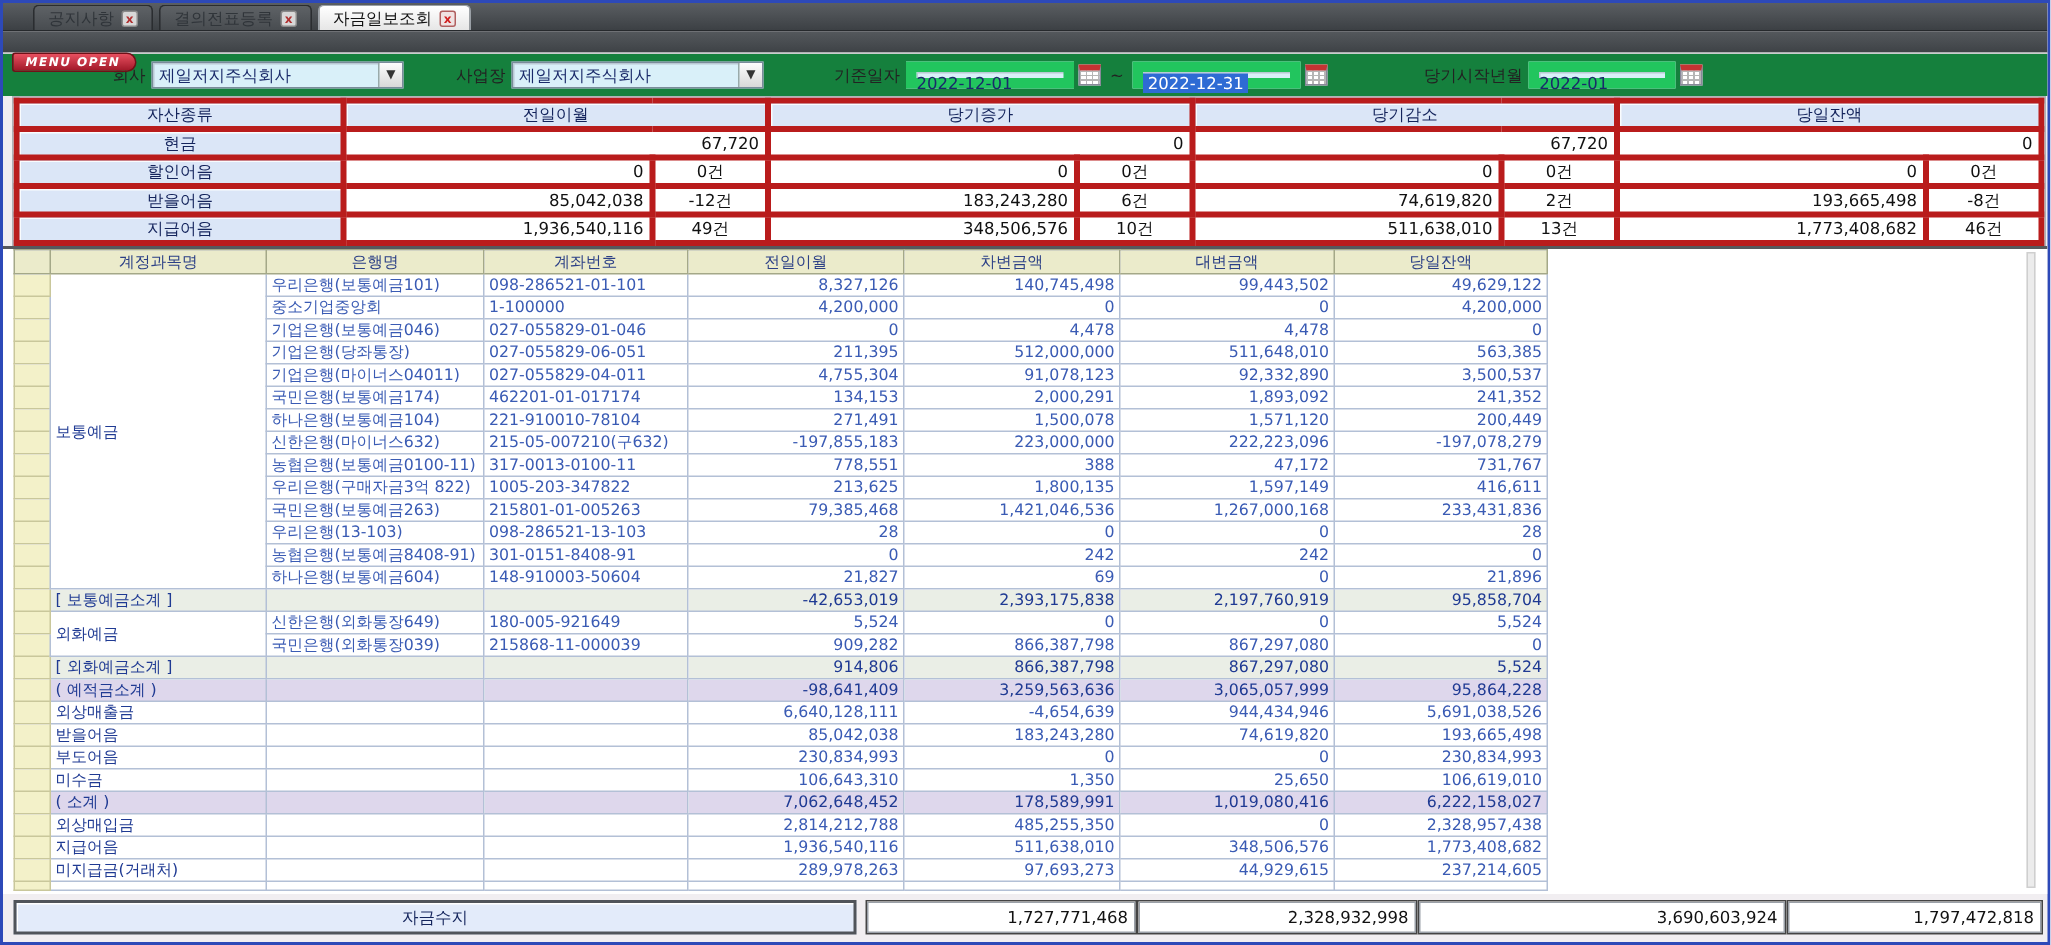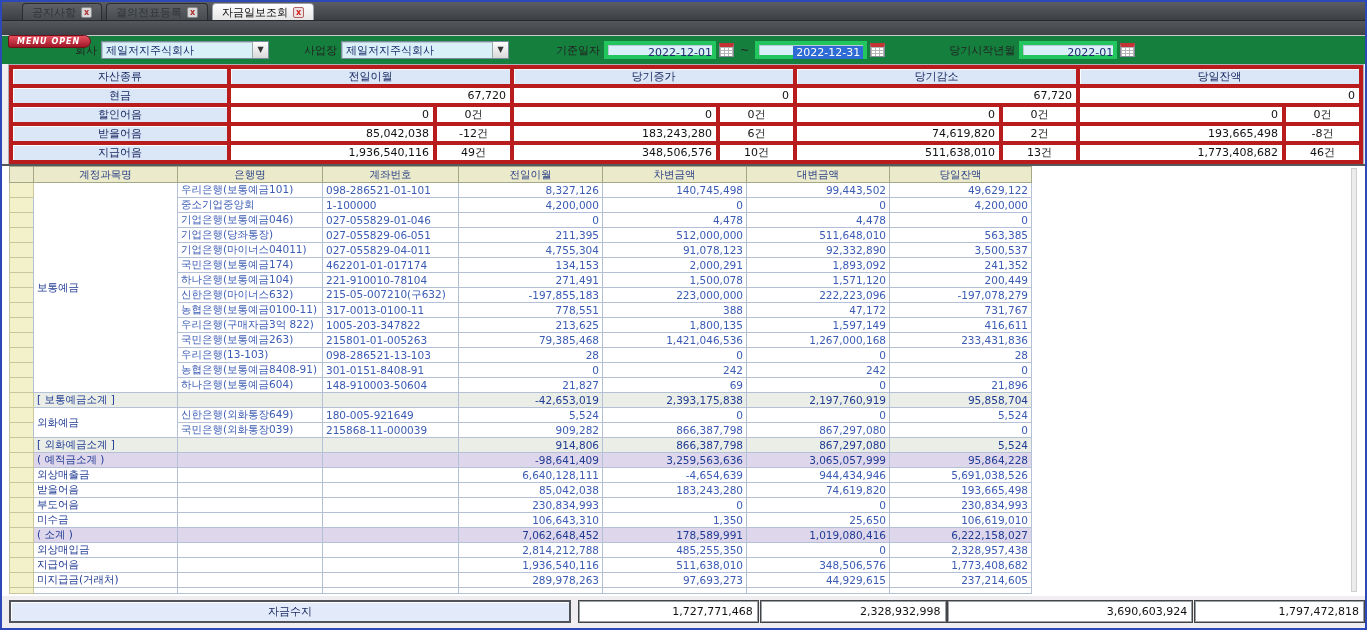--- a/index.html
+++ b/index.html
@@ -25,22 +25,22 @@
                line-height:11px; letter-spacing:1px; }
 
   
   .filterbar { height:28px; background:#15803d; display:flex; align-items:center; font-size:11px; color:#222; }
   .flabel { color:#222; margin-right:4px; white-space:nowrap; }
   .combo { display:flex; align-items:flex-end; height:18px; background:#d9f0f9; border:1px solid #7b8b9b;
            box-shadow:inset 1px 1px 0 #b9c9d4; width:168px; }
   .combo .cval { flex:1; padding:0 4px; color:#1a2a6a; font-size:11px; white-space:nowrap; overflow:hidden; }
   .combo .arrow { width:16px; height:16px; background:linear-gradient(#fdfdfd,#d9d9d9); border-left:1px solid #9aa;
                   font-size:8px; color:#333; text-align:center; line-height:15px; }
-  .dinput { height:18px; background:#d9f0f9; border:4px solid #22c55e; box-shadow:inset 1px 1px 0 #b9c9d4;
-            width:112px; text-align:right; color:#1a2a6a; font-size:11px; line-height:16px; }
+  .dinput { height:18px; background:#d9f0f9; border:7px solid #22c55e; box-shadow:inset 1px 1px 0 #b9c9d4;
+            width:112px; text-align:left; color:#1a2a6a; font-size:11px; line-height:16px; }
   .dinput.sel span { background:#2e6bd4; color:#fff; padding:0 3px; }
   .calbtn { width:15px; height:14px; background:#fff; border:1px solid #889; border-top:4px solid #c43333; margin-left:3px;
             background-image:repeating-linear-gradient(90deg,#b5b5b5 0 1px,transparent 1px 4px),
                              repeating-linear-gradient(#b5b5b5 0 1px,transparent 1px 3px); }
   .tilde { margin:0 6px; color:#222; }
 
   
   .summary { border-collapse:collapse; table-layout:fixed; width:1352px; margin:1px 0 0 7px;
              border:2px solid #56585c; outline:1px solid #aeb2b8; font-size:11px; background:#fff; }
   .summary td { border:4px solid #b91c1c; box-shadow:inset 1px 1px 0 rgba(255,255,255,.85); height:17px; padding:0 4px; }
@@ -60,21 +60,21 @@
   .detail td.bank, .detail td.acct { color:#3a5bb4; }
   .detail td.num { color:#3a5bb4; text-align:right; }
   .detail tr.subtotal td { background:#eaeee6; color:#1f3a93; }
   .detail tr.subtotal td.sel { background:#f3f1c9; }
   .detail tr.total td { background:#ded7ec; color:#1f3a93; }
   .detail tr.total td.sel { background:#f3f1c9; }
   .detail td.lbl { color:#1f3a93; }
   .vscroll { position:absolute; top:2px; right:8px; width:6px; height:424px; background:#ececec; border:1px solid #cfcfcf; }
 
   
-  .footer { display:flex; margin:4px 0 0 7px; height:23px; font-size:11px;justify-content:space-between; }
+  .footer { display:flex; margin:4px 0 0 7px; height:23px; font-size:11px; }
   .fcell { border:1px solid #444; box-shadow:0 0 0 1px #9aa0a8 inset; background:#fff; color:#111;
            text-align:right; padding:0 5px; line-height:21px; }
   .flabelbox { width:562px; background:#e3ebfa; color:#14245c; text-align:center; border:2px solid #50545a;
                box-shadow:inset 1px 1px 0 #fff; line-height:19px; margin-right:6px; }
   .fv1 { width:181px; } .fv2 { width:187px; } .fv3 { width:246px; } .fv4 { width:171px; }
   .bottom-fill { height:12px; }
 </style>
 </head>
 <body>
 

